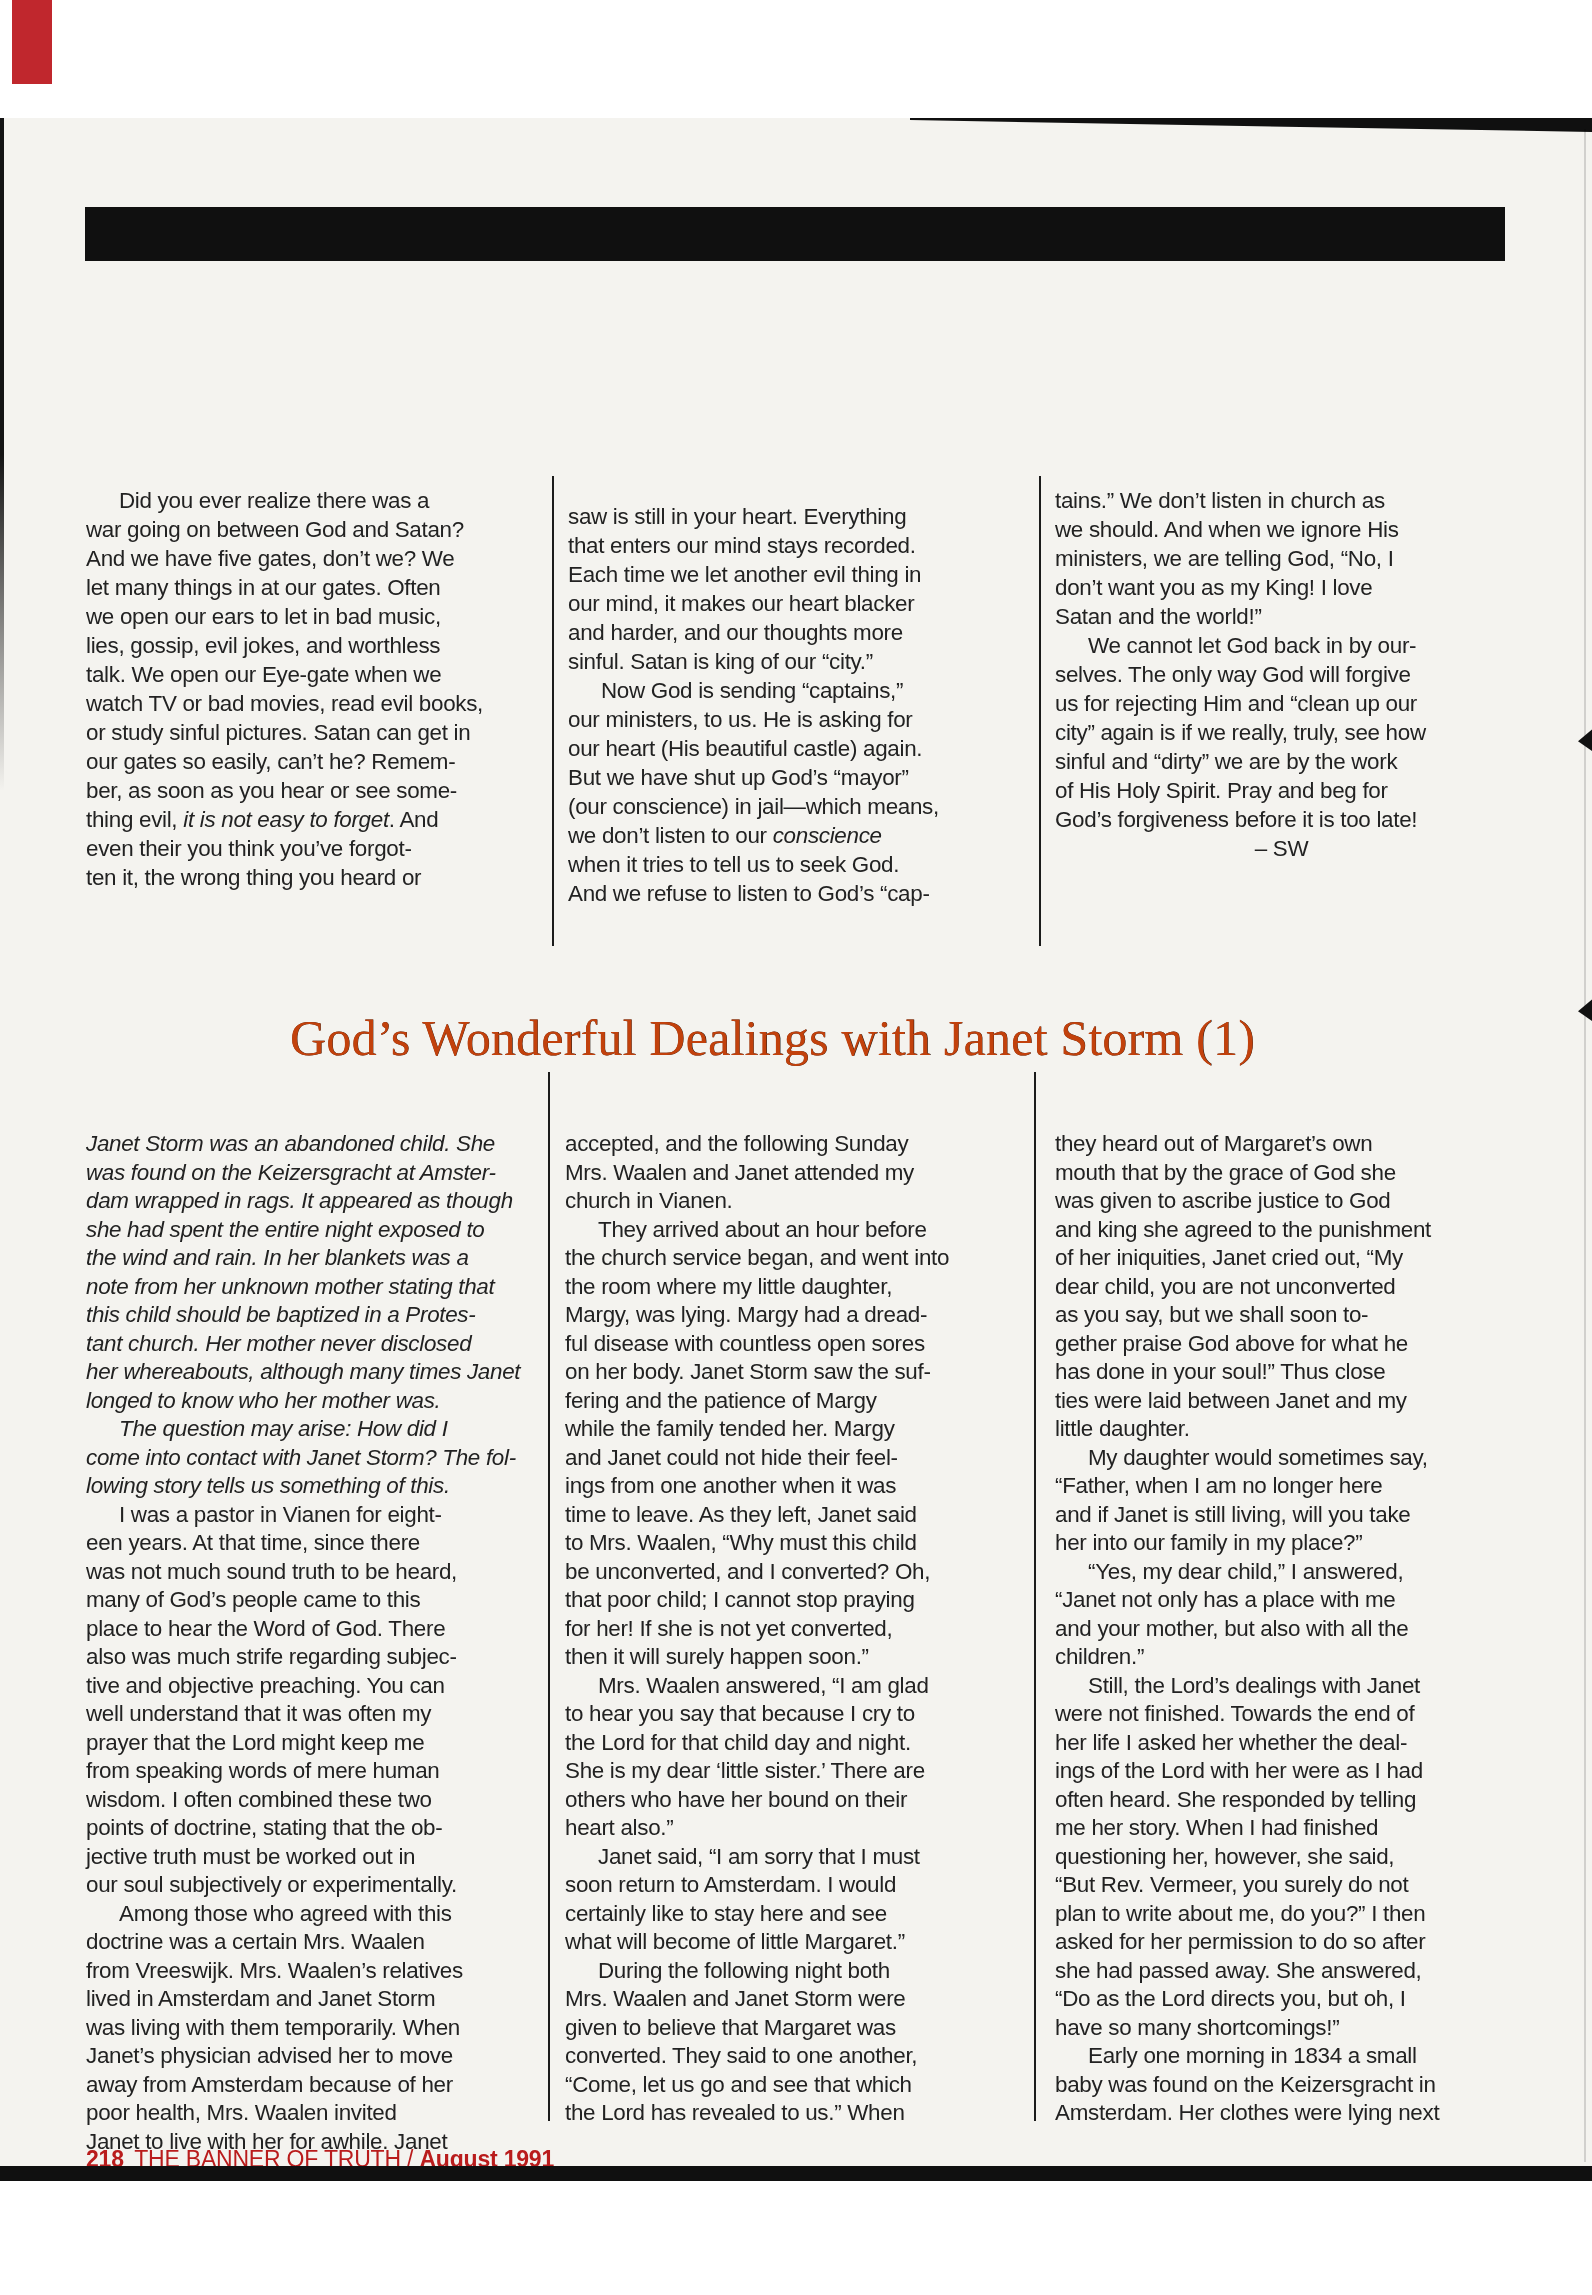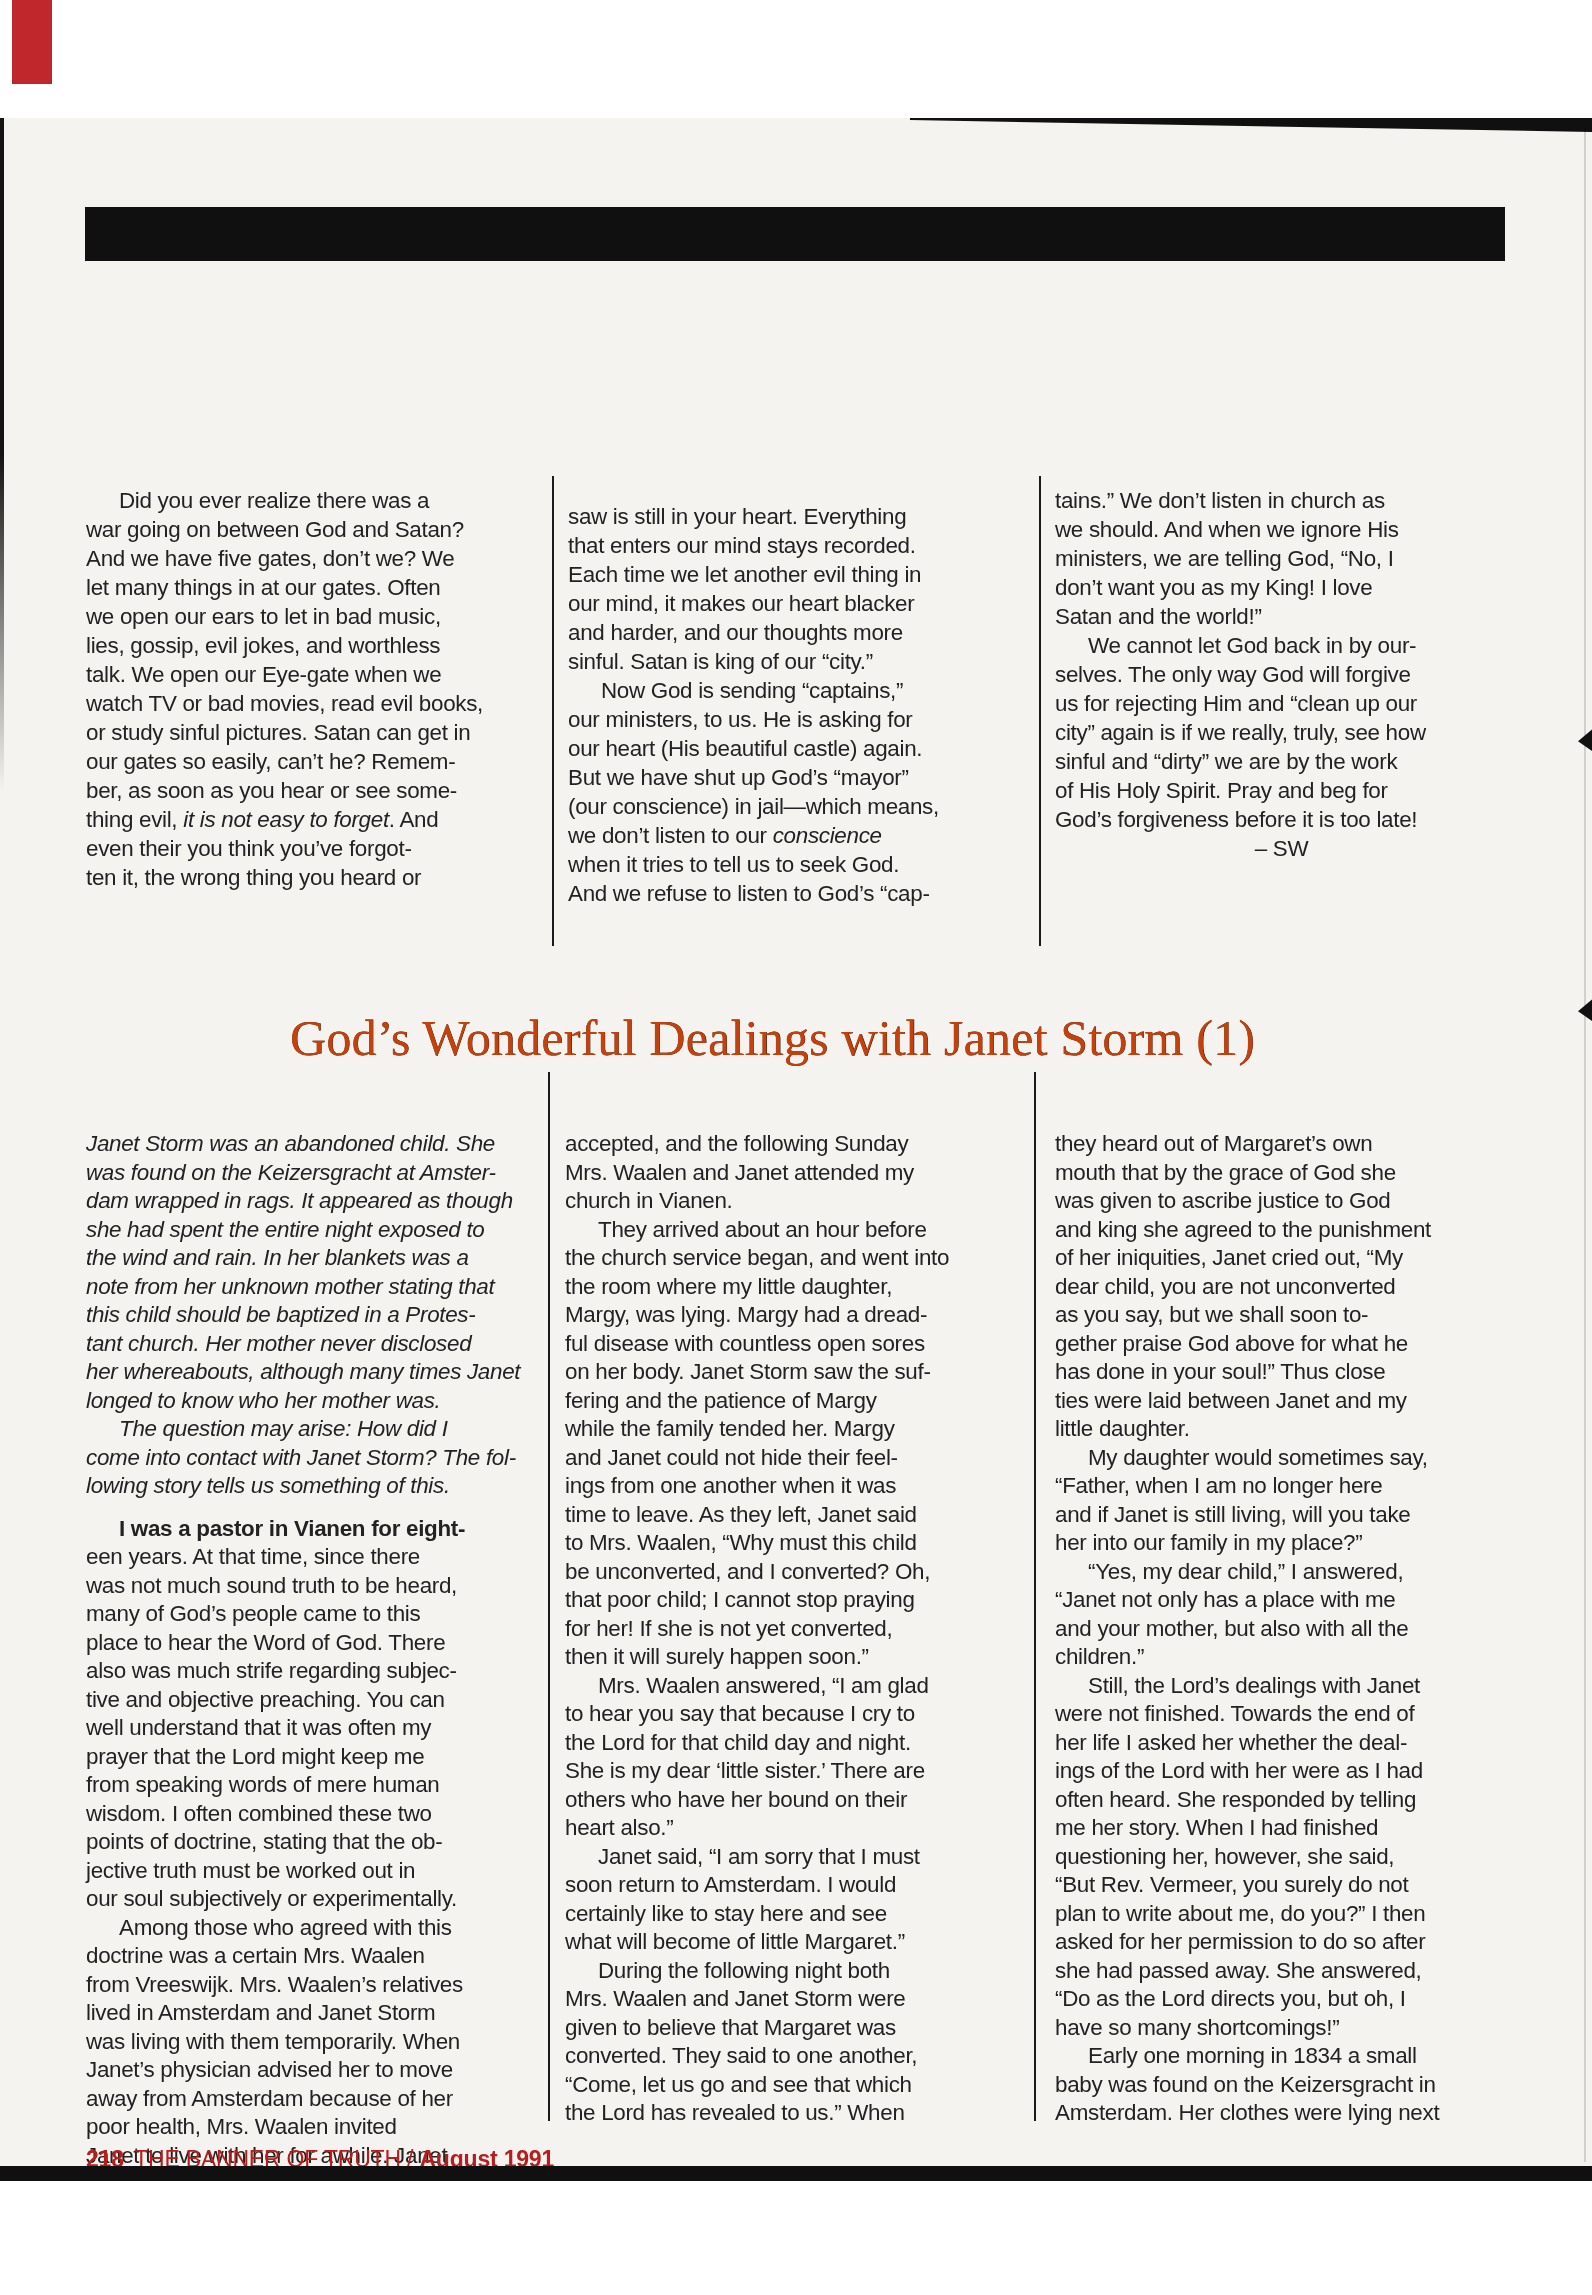--- a/index.html
+++ b/index.html
@@ -28,21 +28,21 @@
   .col-main{top:1130px;line-height:28.5px;}
   #top-col-1{left:86px;width:397px;}
   #top-col-2{left:568px;width:444px;margin-top:16px;}
   #top-col-3{left:1055px;width:453px;}
   #main-col-1{left:86px;width:397px;}
   #main-col-2{left:565px;width:444px;}
   #main-col-3{left:1055px;width:453px;}
   .line{width:100%;}
   .line.ind{padding-left:33px;}
   .line.right{text-align:center;}
-  .line.gap{margin-top:14px;font-weight:bold;}
+  .line.gap{}
   .it{font-style:italic;}
   .title{position:absolute;left:0;top:975px;width:1545px;text-align:center;
          font-family:"Liberation Serif",serif;font-size:50px;font-weight:400;color:#c2410c;
          text-shadow:0.3px 0 0 #161616;letter-spacing:0.2px;}
   .footer{position:absolute;left:86px;top:2119px;font-size:23px;letter-spacing:-0.2px;color:#b91c1c;margin-top:27px;}
   .footer .b{font-weight:bold;}
   .footer .sp{display:inline-block;width:10.4px;}
 </style>
 </head>
 <body>

